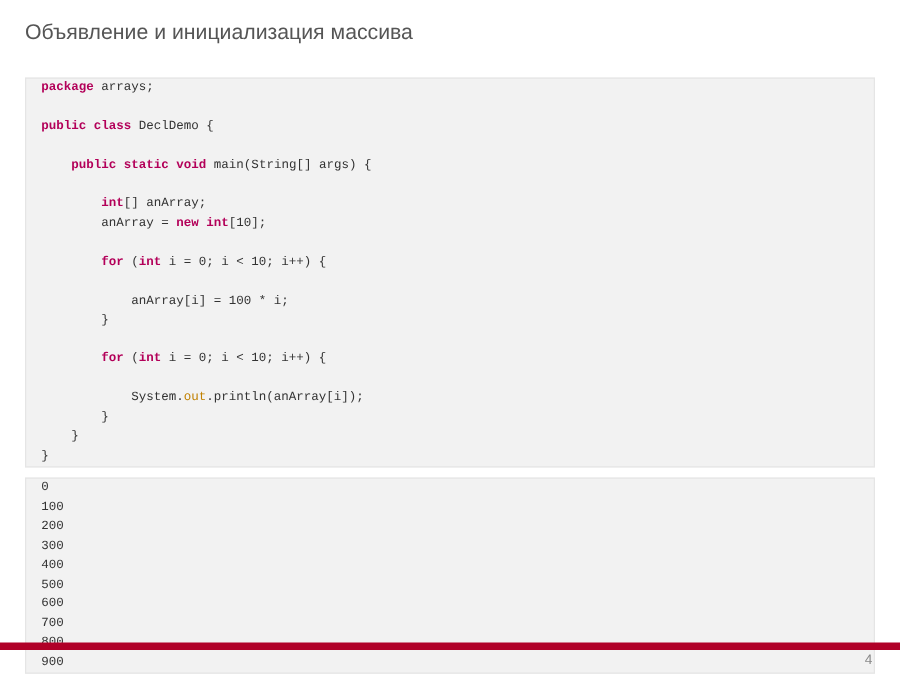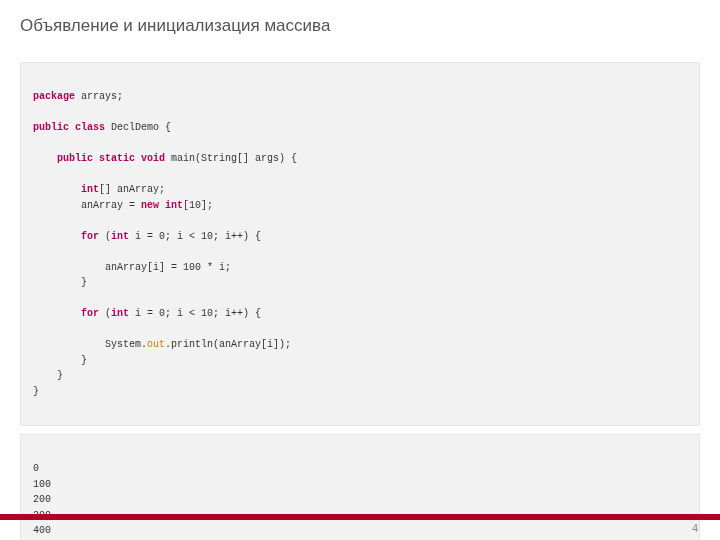--- a/index.html
+++ b/index.html
@@ -43,21 +43,21 @@
   }
   .logo-tagline {
     font-size: 5.5px;
     color: #333;
     letter-spacing: 0.3px;
     margin-top: 1px;
   }
   .code-block, .output-block {
     margin: 8px 20px;
     background: #f2f2f2;
-    padding: 26px 12px;
+    padding: 0 12px;
     font-family: "Courier New", monospace;
     font-size: 10px;
     line-height: 1.55;
     color: #333;
     border: 1px solid #e5e5e5;
     white-space: pre;
   }
   .code-block {
     margin-top: 18px;
   }

